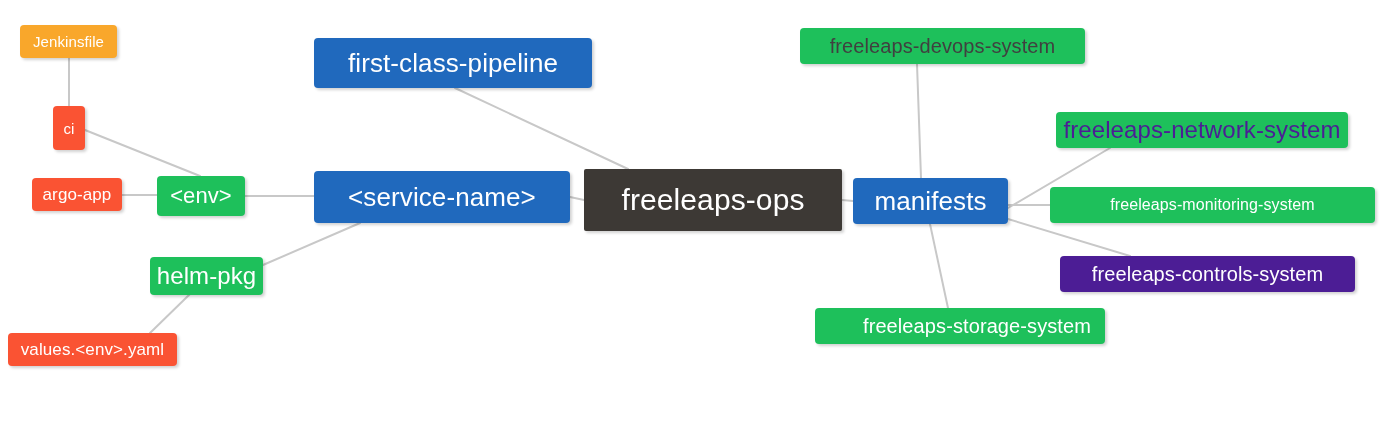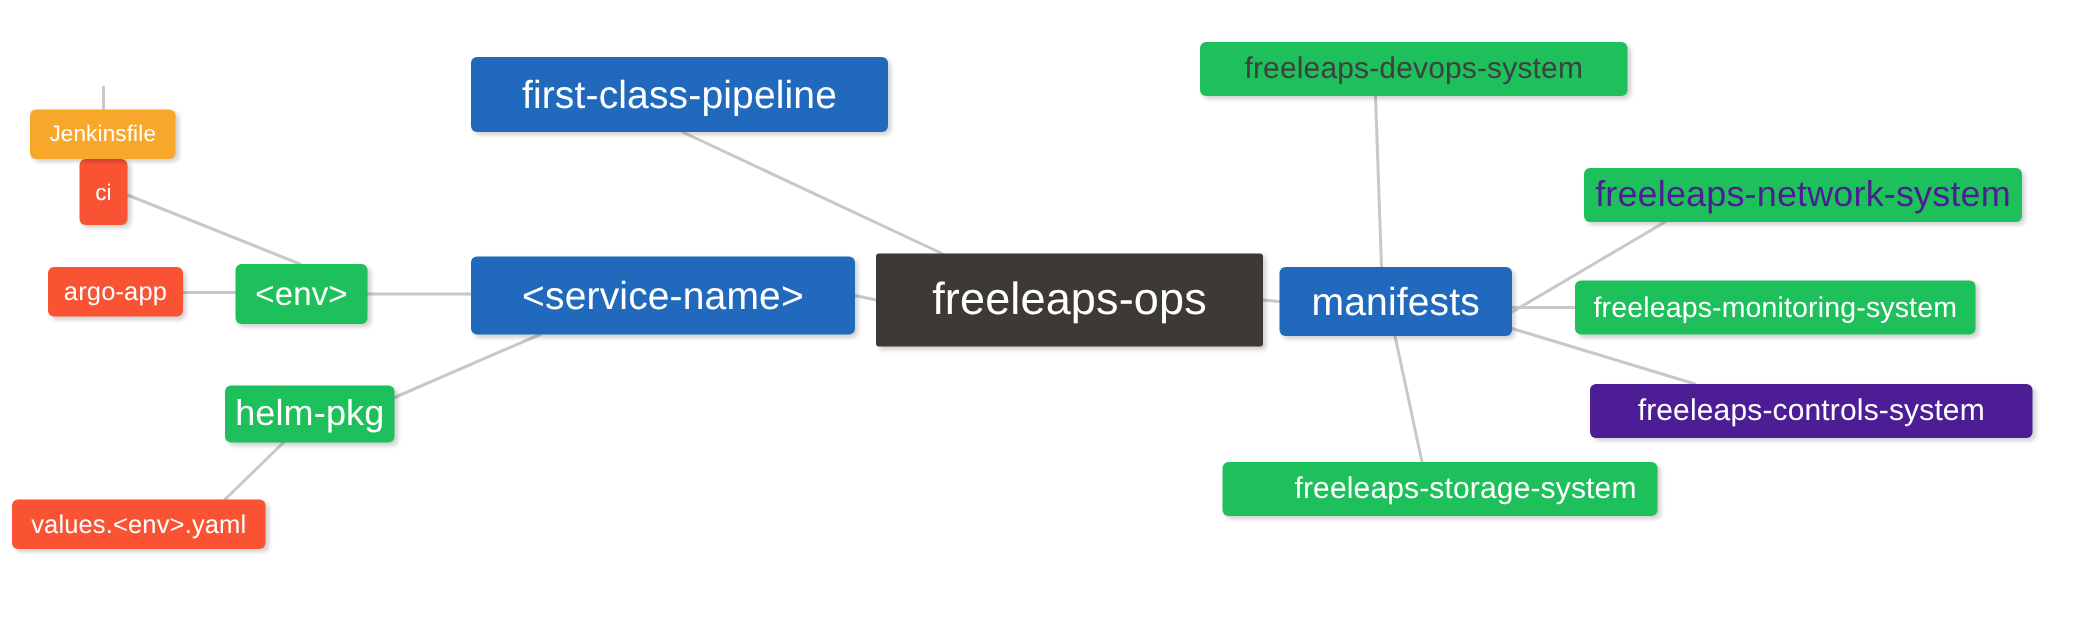--- a/index.html
+++ b/index.html
@@ -64,22 +64,22 @@
       <line x1="930" y1="224" x2="948" y2="308" stroke="#c8c8c8" stroke-width="2" stroke-linecap="round"></line>
     </svg>
   <div id="node-layer">
       <div class="node node-root" style="left: 584px; top: 169px; width: 258px; height: 62px; background: rgb(61, 57, 53); color: rgb(255, 255, 255); font-size: 30px;">freeleaps-ops</div>
       <div class="node" style="left: 314px; top: 171px; width: 256px; height: 52px; background: rgb(32, 105, 189); color: rgb(255, 255, 255); font-size: 26px;">&lt;service-name&gt;</div>
       <div class="node" style="left: 853px; top: 178px; width: 155px; height: 46px; background: rgb(32, 105, 189); color: rgb(255, 255, 255); font-size: 26px;">manifests</div>
       <div class="node" style="left: 314px; top: 38px; width: 278px; height: 50px; background: rgb(32, 105, 189); color: rgb(255, 255, 255); font-size: 26px;">first-class-pipeline</div>
       <div class="node" style="left: 157px; top: 176px; width: 88px; height: 40px; background: rgb(30, 192, 91); color: rgb(255, 255, 255); font-size: 22px;">&lt;env&gt;</div>
       <div class="node" style="left: 150px; top: 257px; width: 113px; height: 38px; background: rgb(30, 192, 91); color: rgb(255, 255, 255); font-size: 24px;">helm-pkg</div>
       <div class="node" style="left: 53px; top: 106px; width: 32px; height: 44px; background: rgb(250, 83, 51); color: rgb(255, 255, 255); font-size: 15px;">ci</div>
-      <div class="node" style="left: 20px; top: 25px; width: 97px; height: 33px; background: rgb(249, 167, 43); color: rgb(255, 255, 255); font-size: 15px; margin-top: 48px;">Jenkinsfile</div>
+      <div class="node" style="left: 20px; top: 25px; width: 97px; height: 33px; background: rgb(249, 167, 43); color: rgb(255, 255, 255); font-size: 15px;">Jenkinsfile</div>
       <div class="node" style="left: 32px; top: 178px; width: 90px; height: 33px; background: rgb(250, 83, 51); color: rgb(255, 255, 255); font-size: 17px;">argo-app</div>
       <div class="node" style="left: 8px; top: 333px; width: 169px; height: 33px; background: rgb(250, 83, 51); color: rgb(255, 255, 255); font-size: 17px;">values.&lt;env&gt;.yaml</div>
       <div class="node" style="left: 800px; top: 28px; width: 285px; height: 36px; background: rgb(30, 192, 91); color: #404040; font-size: 20px;">freeleaps-devops-system</div>
       <div class="node" style="left: 1056px; top: 112px; width: 292px; height: 36px; background: rgb(30, 192, 91); color: #4c1d95; font-size: 24px;">freeleaps-network-system</div>
-      <div class="node" style="left: 1050px; top: 187px; width: 267px; height: 36px; background: rgb(30, 192, 91); color: rgb(255, 255, 255); font-size: 19px;">freeleaps-monitoring-system</div>
+      <div class="node" style="left: 1050px; top: 187px; width: 325px; height: 36px; background: rgb(30, 192, 91); color: rgb(255, 255, 255); font-size: 16px;">freeleaps-monitoring-system</div>
       <div class="node" style="left: 1060px; top: 256px; width: 295px; height: 36px; background: #4c1d95; color: rgb(255, 255, 255); font-size: 20px;">freeleaps-controls-system</div>
       <div class="node" style="left: 815px; top: 308px; width: 290px; height: 36px; background: rgb(30, 192, 91); color: rgb(255, 255, 255); font-size: 20px; padding-left: 44px;">freeleaps-storage-system</div>
     </div>
 </div>
 
 </body></html>

